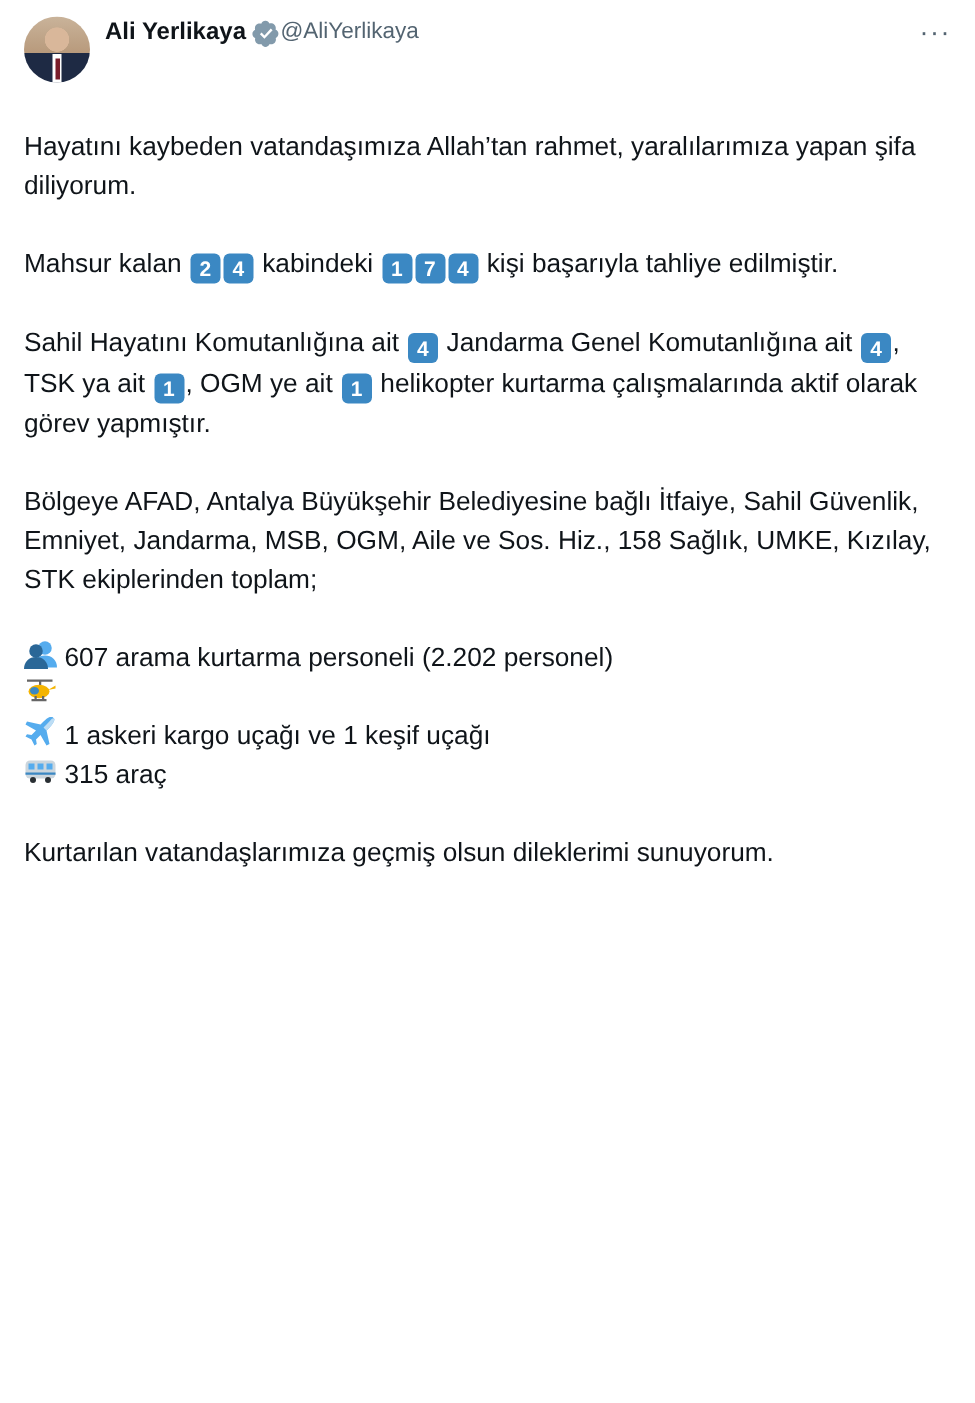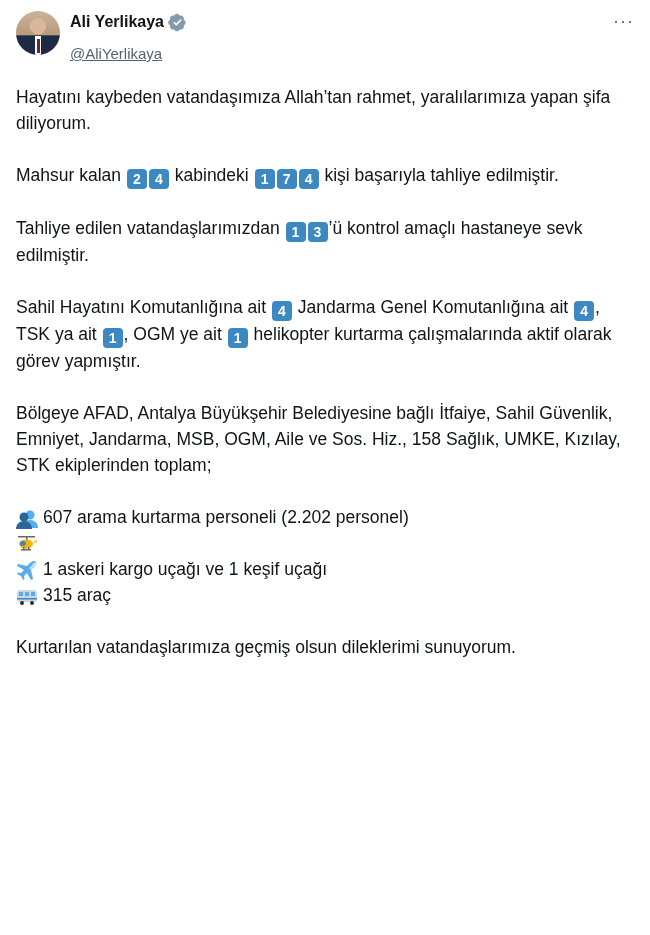--- a/index.html
+++ b/index.html
@@ -3,30 +3,30 @@
 <meta charset="utf-8">
 <style>
   html, body { margin: 0; padding: 0; background: #ffffff; }
   body { width: 650px; height: 935px; overflow: hidden; font-family: "Liberation Sans", "DejaVu Sans", sans-serif; color: #0f1419; }
   .tweet { position: relative; padding: 10px 16px 0 16px; }
   .header { display: flex; align-items: flex-start; height: 58px; }
   .avatar { width: 44px; height: 44px; border-radius: 50%; overflow: hidden; margin-right: 10px; margin-top: 1px; flex: 0 0 auto;
     background: radial-gradient(circle at 50% 35%, #d9b79a 0 22%, transparent 23%), linear-gradient(180deg, #c9b39a 0%, #b89a7c 55%, #1e2a44 56%, #1e2a44 100%); position: relative; }
   .avatar .shirt { position: absolute; left: 19px; top: 25px; width: 6px; height: 19px; background: #ffffff; }
   .avatar .tie { position: absolute; left: 21px; top: 28px; width: 3px; height: 14px; background: #7a1d2a; }
-  .names { display: flex; flex-direction: column; line-height: 20px; }
+  .names { display: flex; flex-direction: row; line-height: 20px; }
   .name-row { display: flex; align-items: center; margin-top: 2px; }
   .display-name { font-weight: bold; font-size: 16px; }
   .badge { margin-left: 4px; width: 19px; height: 19px; }
-  .handle { font-size: 15px; color: #536471; margin-top: 12px; text-decoration: underline; }
+  .handle { font-size: 15px; color: #536471; margin-top: 1px; }
   .more { position: absolute; right: 16px; top: 12px; font-size: 18px; color: #536471; letter-spacing: 1px; line-height: 18px; cursor: pointer; }
   .body { font-size: 17.5px; line-height: 26px; margin-top: 16px; }
   .para { margin: 0 0 26px 0; }
   .kc { display: inline-block; width: 20px; height: 20px; border-radius: 4px; background: #3b88c3; color: #fff; font-weight: bold; font-size: 14px; line-height: 20px; text-align: center; vertical-align: -3px; margin: 0 1px; }
-  .list-item { display: flex; align-items: flex-end; height: 26px; }
+  .list-item { display: flex; align-items: flex-start; height: 26px; }
   .emo { width: 22px; height: 22px; margin-right: 5px; display: inline-flex; align-items: center; justify-content: center; }
 </style>
 </head>
 <body>
 
 <div class="tweet">
   <div class="header">
     <div class="avatar">
         <div class="shirt"></div>
         <div class="tie"></div>
@@ -40,21 +40,20 @@
           </svg>
       </div>
       <span class="handle">@AliYerlikaya</span>
     </div>
     <div class="more">···</div>
   </div>
 
   <div class="body">
     <p class="para">Hayatını kaybeden vatandaşımıza Allah’tan rahmet, yaralılarımıza yapan şifa diliyorum.</p>
     <p class="para"><span>Mahsur kalan </span><span class="kc">2</span><span class="kc">4</span><span> kabindeki </span><span class="kc">1</span><span class="kc">7</span><span class="kc">4</span><span> kişi başarıyla tahliye edilmiştir.</span></p>
-    <p class="para"><span>Tahliye edilen vatandaşlarımızdan </span><span class="kc">1</span><span class="kc">3</span><span>’ü kontrol amaçlı hastaneye sevk edilmiştir.</span></p>
     <p class="para"><span>Sahil Hayatını Komutanlığına ait </span><span class="kc">4</span><span> Jandarma Genel Komutanlığına ait </span><span class="kc">4</span><span>, TSK ya ait </span><span class="kc">1</span><span>, OGM ye ait </span><span class="kc">1</span><span> helikopter kurtarma çalışmalarında aktif olarak görev yapmıştır.</span></p>
     <p class="para">Bölgeye AFAD, Antalya Büyükşehir Belediyesine bağlı İtfaiye, Sahil Güvenlik, Emniyet, Jandarma, MSB, OGM, Aile ve Sos. Hiz., 158 Sağlık, UMKE, Kızılay, STK ekiplerinden toplam;</p>
 
     <div class="para">
       <div class="list-item">
         <span class="emo">
             <svg width="22" height="20" viewBox="0 0 22 20">
               <circle cx="14" cy="6" r="4.5" fill="#55acee"></circle>
               <path d="M6 19c0-5 3.5-8 8-8s8 3 8 8z" fill="#55acee"></path>
               <circle cx="8" cy="8" r="4.5" fill="#2a6797"></circle>

